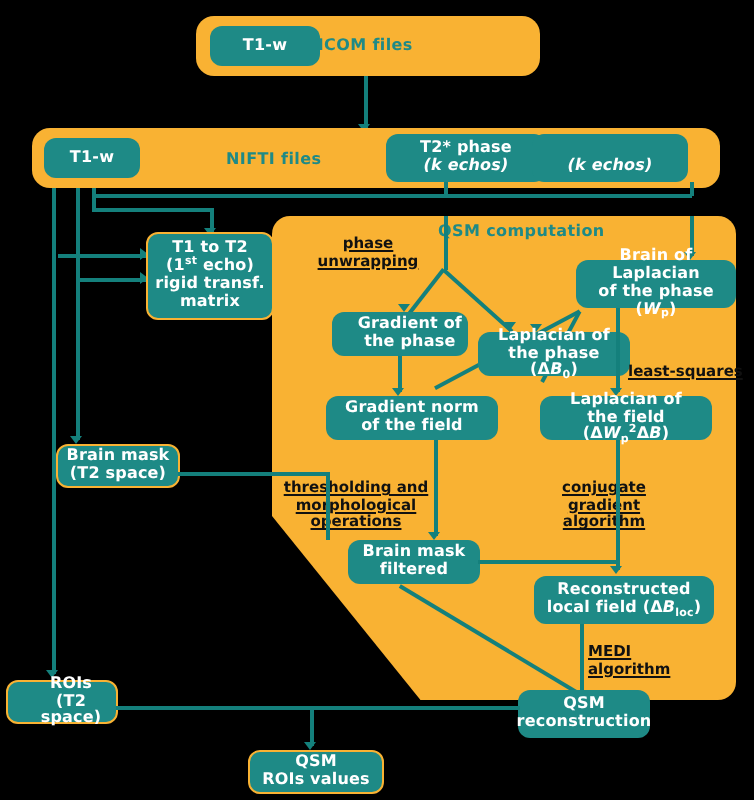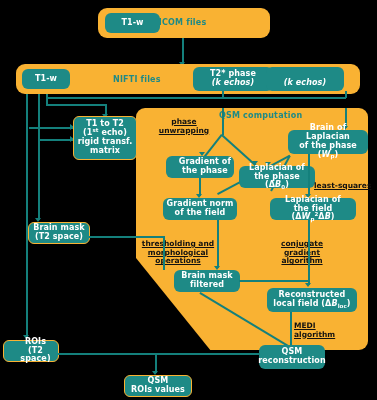--- a/index.html
+++ b/index.html
@@ -137,21 +137,21 @@
   </div>
 
   <div class="cap" style="left:314px;top:182px;width:60px;text-align:left;">least-squares</div>
 
   <div class="ln lnv" style="left:199px;top:178px;height:18px;"></div>
   <div class="arrow down" style="left:196px;top:194px;"></div>
 
   <div class="ln lnv" style="left:308px;top:154px;height:42px;"></div>
   <div class="arrow down" style="left:305px;top:194px;"></div>
 
-  <div class="node" style="left:163px;top:198px;width:74px;height:22px;">
+  <div class="node" style="left:163px;top:198px;width:86px;height:22px;">
     <span>
       <span>Gradient norm</span><br>
       <span>of the field</span>
     </span>
   </div>
 
   <div class="node" style="left:270px;top:198px;width:86px;height:22px;">
     <span>
       <span>Laplacian of</span><br>
       <span>the field (Δ<i>W</i><sub>p</sub><sup>2</sup>Δ<i>B</i>)</span>

